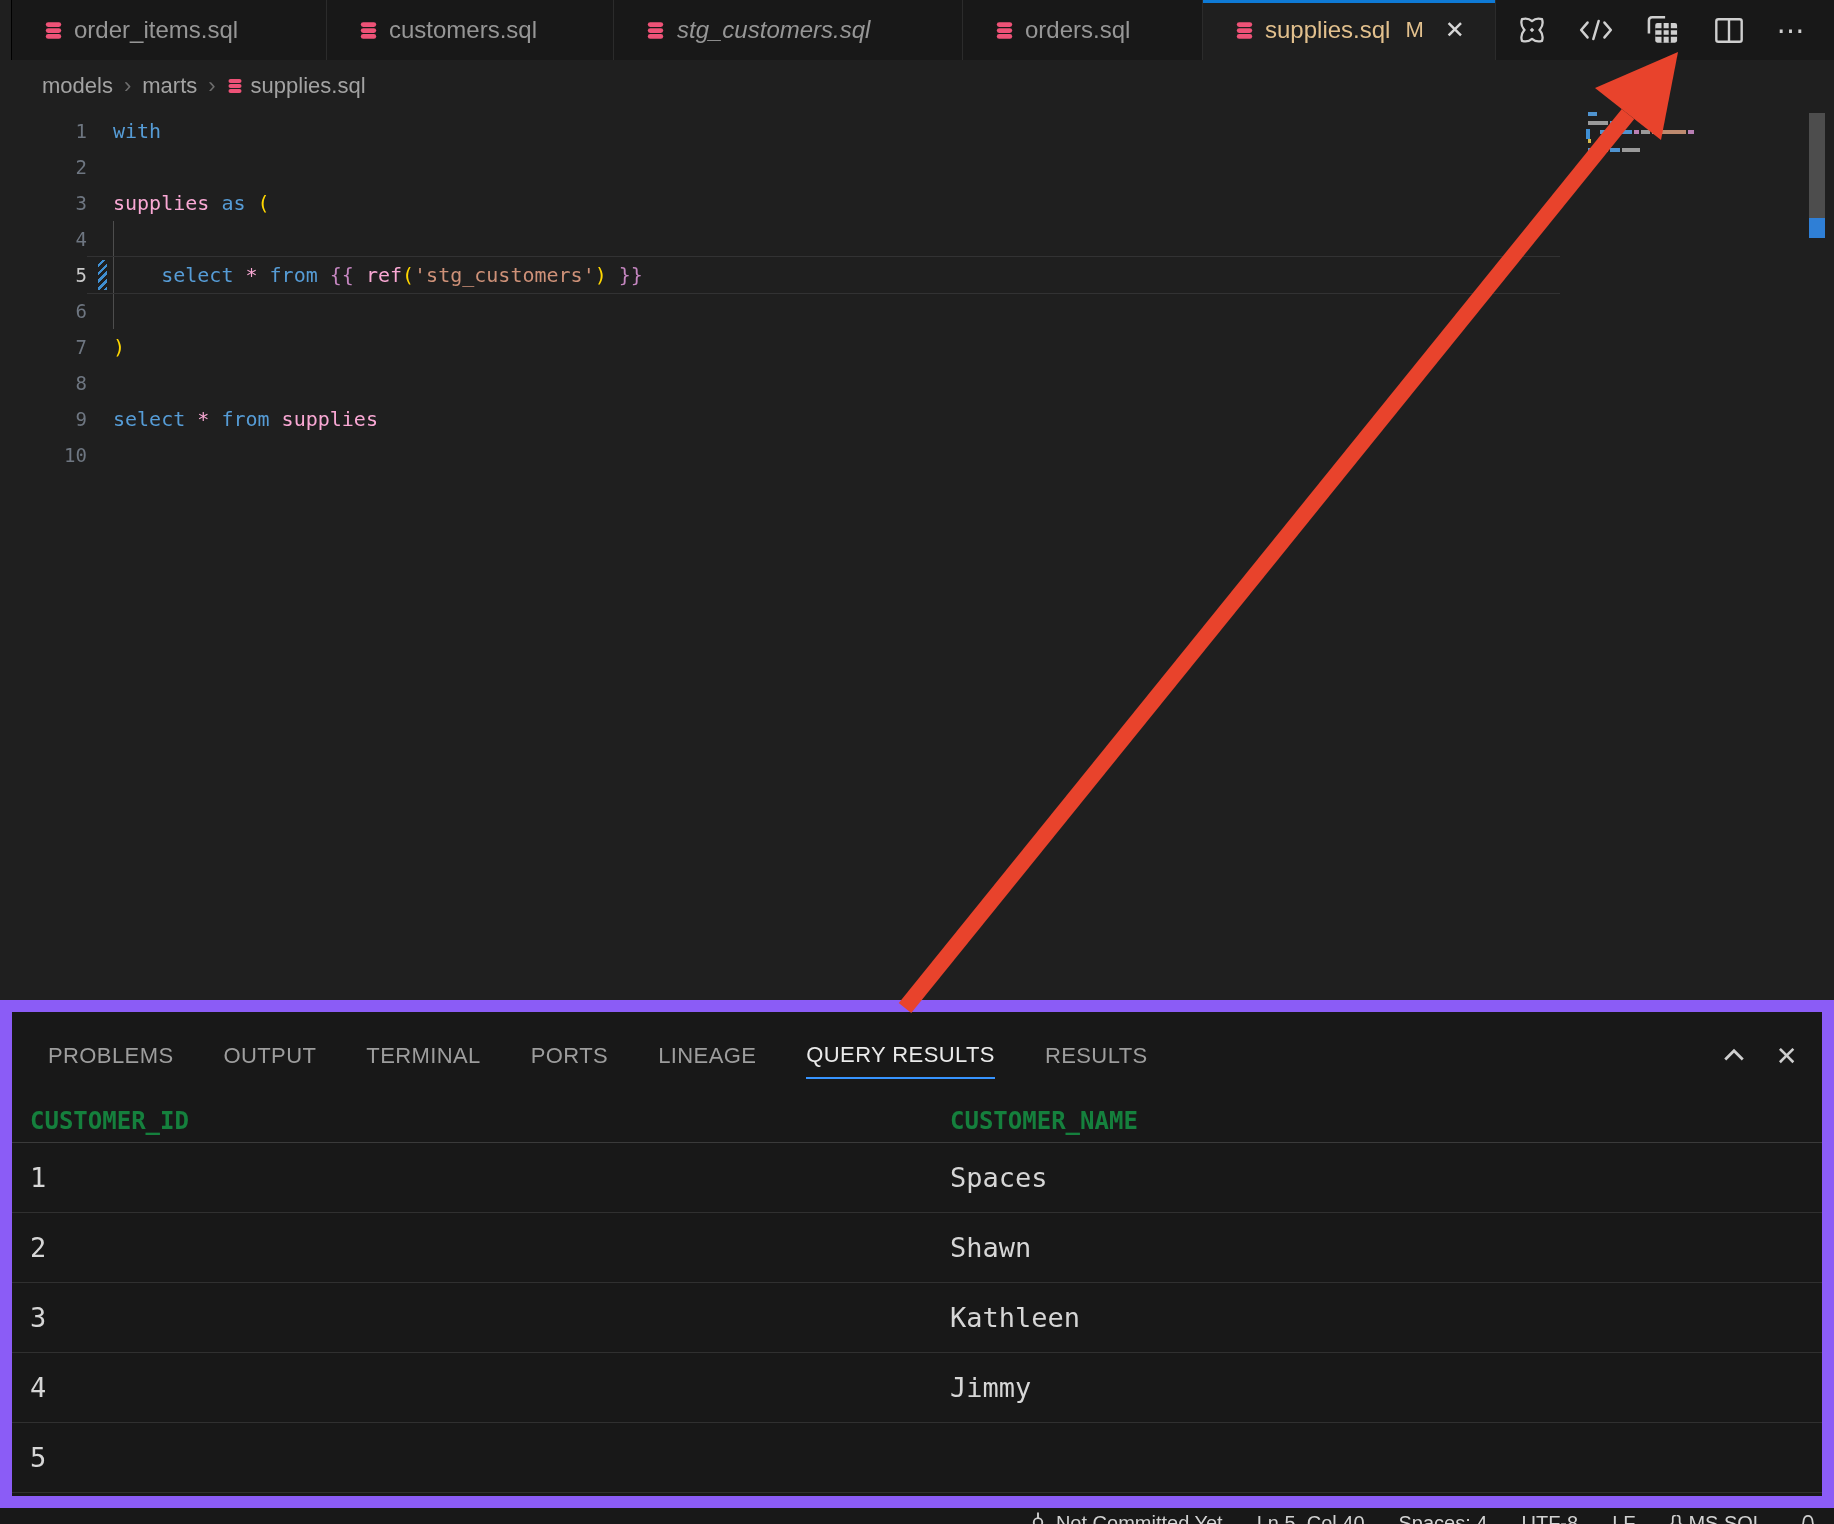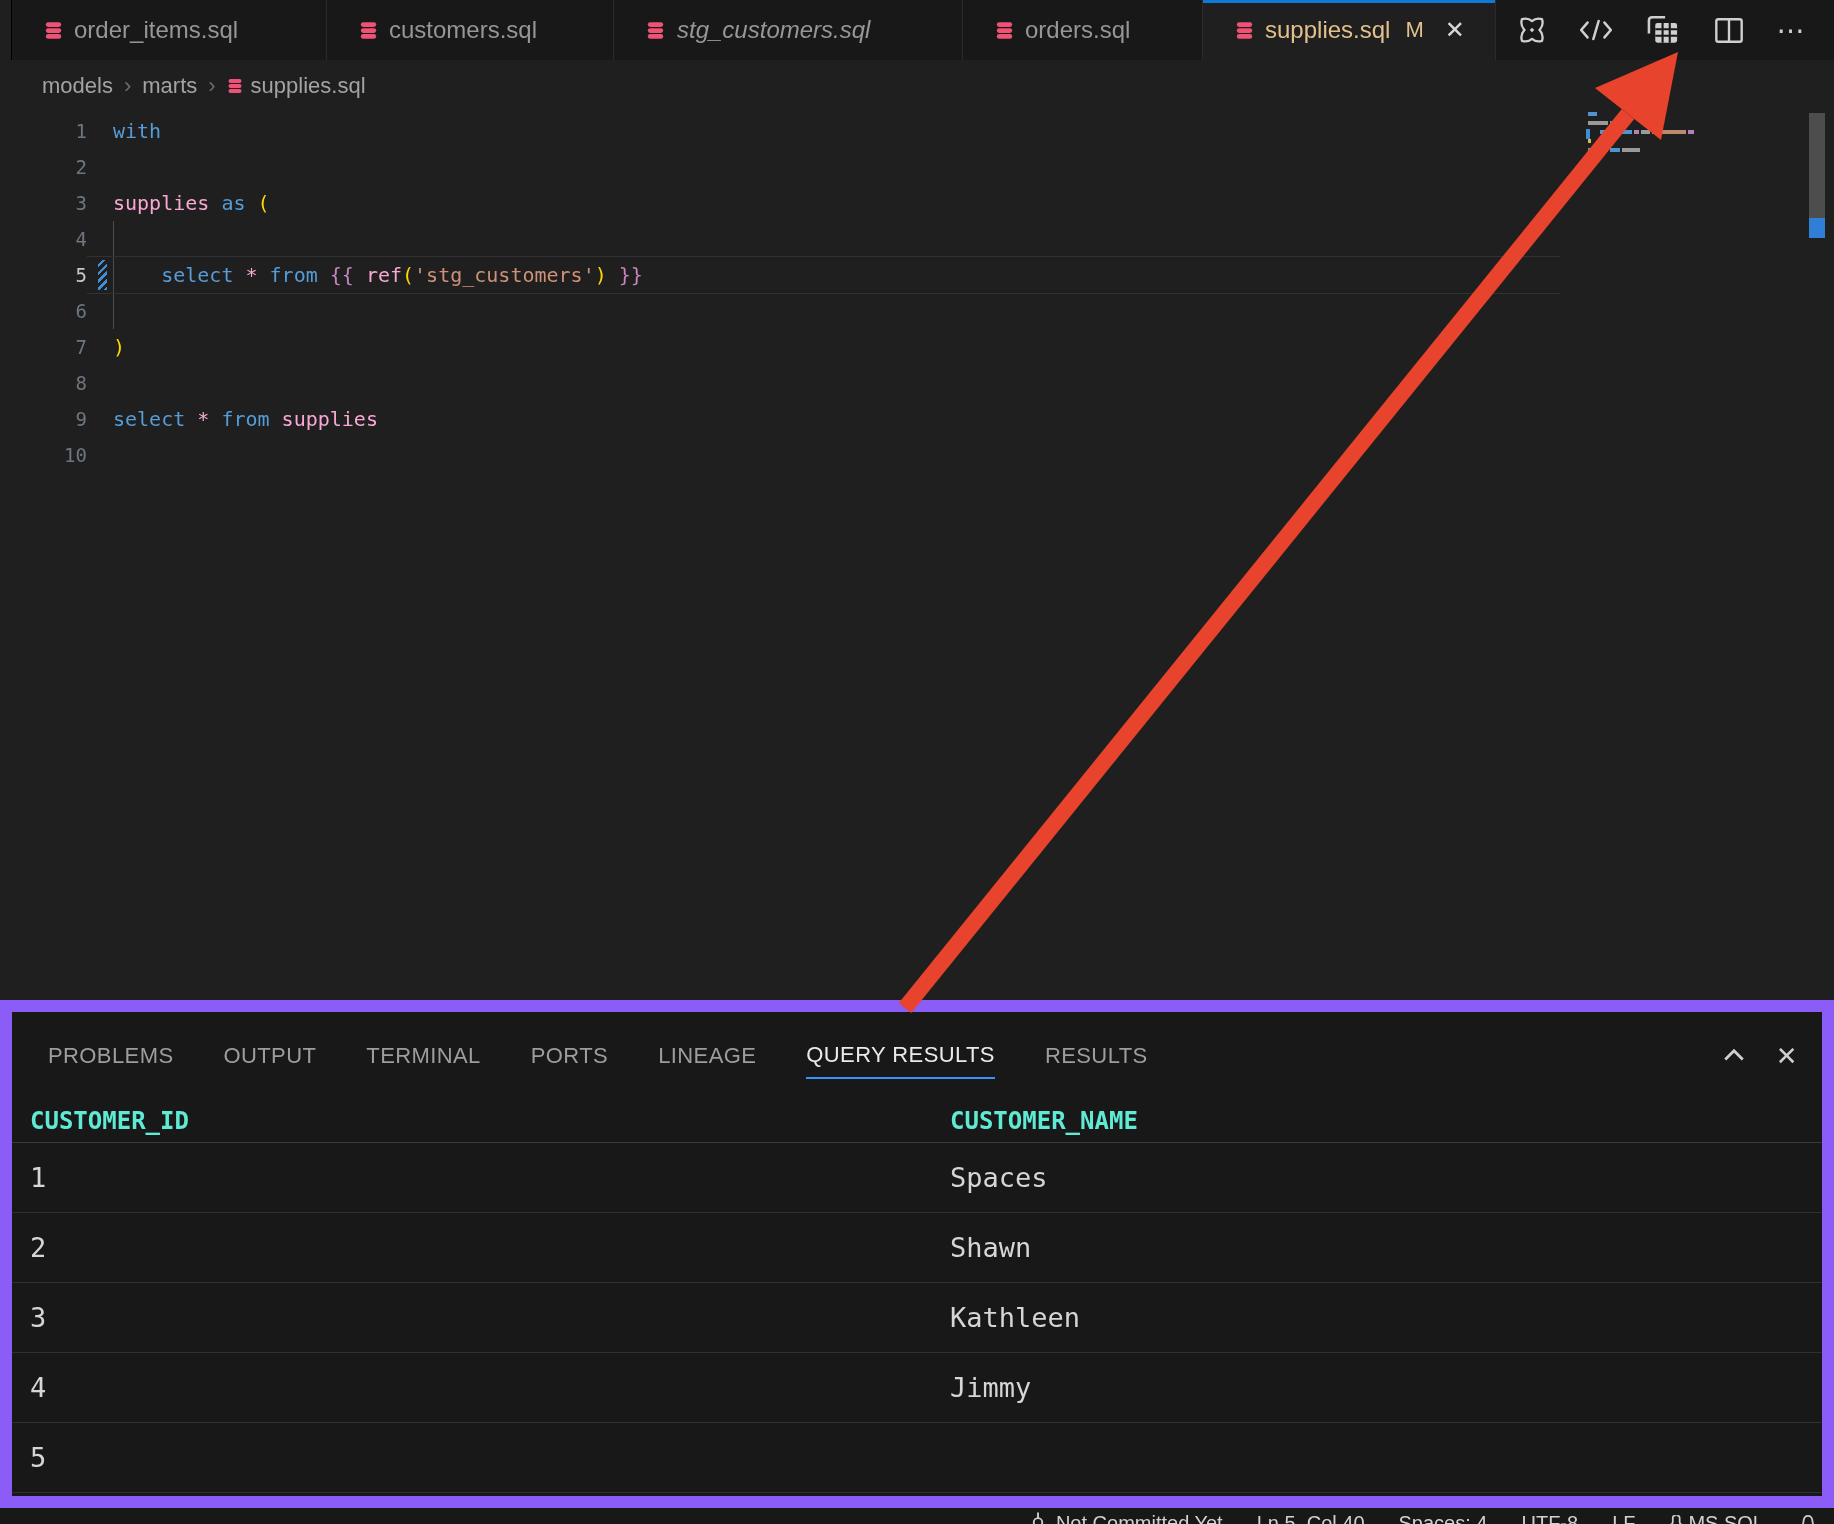--- a/index.html
+++ b/index.html
@@ -55,21 +55,21 @@
   .panel{position:absolute;left:0;top:1000px;width:1834px;height:508px;background:#181818;
          border:12px solid #8b5cf6;box-sizing:border-box;z-index:20;}
   .panel-tabs{height:88px;display:flex;align-items:center;gap:50px;padding-left:36px;
               font-size:22px;letter-spacing:.4px;color:#9d9d9d;position:relative;}
   .ptab{padding:8px 0 9px;cursor:pointer;white-space:nowrap;}
   .ptab.active{color:#eaeaea;border-bottom:2px solid #3794ff;}
   .panel-icons{position:absolute;right:24px;top:0;height:88px;display:flex;align-items:center;gap:28px;color:#cfcfcf;}
   .picon{display:flex;align-items:center;}
   .picon.glyph{font-size:26px;}
   .rheader{display:grid;grid-template-columns:920px 1fr;height:42px;align-items:center;padding-left:18px;
-           font-family:"DejaVu Sans Mono",monospace;font-weight:bold;font-size:24px;color:#5eead4;
+           font-family:"DejaVu Sans Mono",monospace;font-weight:bold;font-size:24px;color:#15803d;
            border-bottom:1px solid #3a3a3a;}
   .rrow{display:grid;grid-template-columns:920px 1fr;height:69px;align-items:center;padding-left:18px;
         font-family:"DejaVu Sans Mono",monospace;font-size:27px;color:#d6d6d6;border-bottom:1px solid #303030;}
 
   
   .statusbar{position:absolute;left:0;top:1508px;width:1834px;height:44px;background:#181818;
              display:flex;justify-content:flex-end;align-items:flex-start;gap:34px;
              padding:3px 16px 0 0;font-size:20px;color:#d2d2d2;box-sizing:border-box;}
   .sitem{display:flex;align-items:center;gap:8px;line-height:24px;white-space:nowrap;cursor:pointer;}
 

